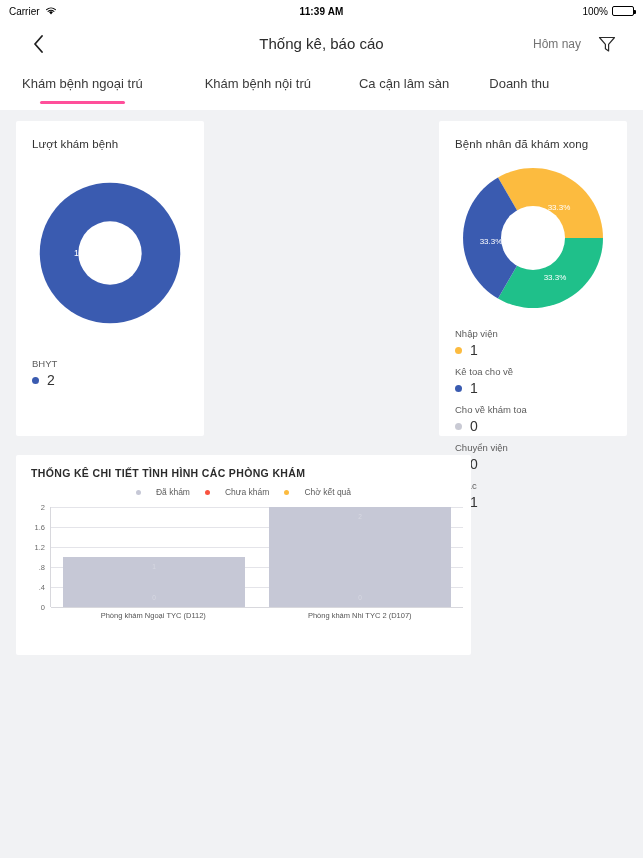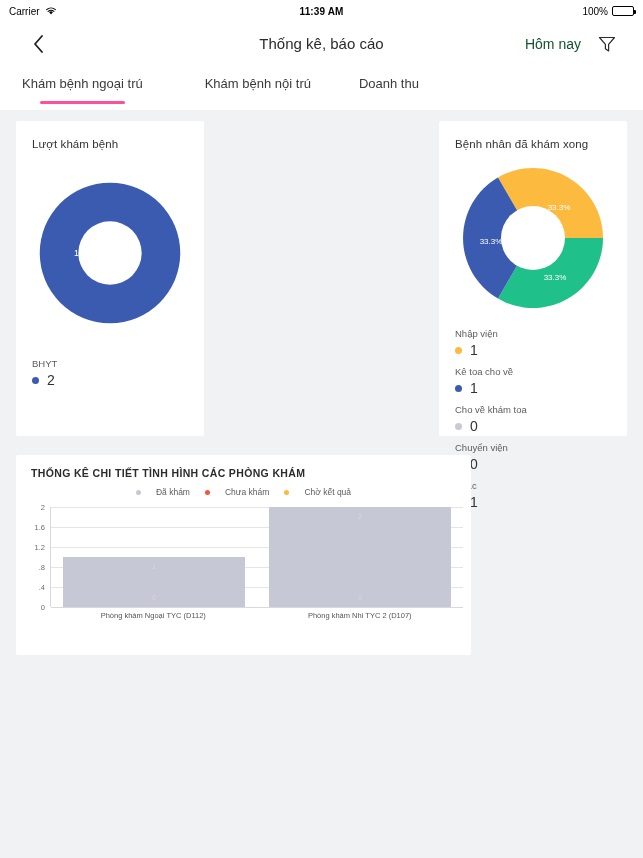--- a/index.html
+++ b/index.html
@@ -52,37 +52,37 @@
   }
   .nav-title {
     position: absolute; left: 0; right: 0; text-align: center;
     font-size: 15px; color: #2b2b2b;
     pointer-events: none;
   }
   .nav-right {
     margin-left: auto; display: flex; align-items: center; gap: 16px;
     z-index: 2;
   }
-  .today-link { font-size: 14px; color: #14532d; cursor: pointer; }
+  .today-link { font-size: 12px; color: #737373; cursor: pointer; }
   .filter-icon { width: 20px; height: 20px; cursor: pointer; }
 
   
   .tabbar {
     height: 45px; background: #fff;
     display: flex; align-items: flex-start; padding: 11px 0 0 0;
     position: relative;
   }
   .tab {
     font-size: 13px; color: #3a3a3a; padding: 0 0 10px 0;
     position: relative; cursor: pointer; white-space: nowrap;
   }
   .tab:nth-child(1) { margin-left: 22px; }
   .tab:nth-child(2) { margin-left: 62px; }
   .tab:nth-child(3) { margin-left: 48px; }
-  .tab:nth-child(4) { margin-left: 31px; }
+  .tab:nth-child(4) { margin-left: 40px; }
   .tab.active::after {
     content: ""; position: absolute;
     left: 18px; right: 18px; bottom: -3px; height: 3px;
     background: #ff4f9a; border-radius: 2px;
   }
 
   
   .content {
     background: #f1f2f4;
     height: calc(858px - 22px - 43px - 45px);
@@ -220,20 +220,21 @@
       <svg width="20" height="20" viewBox="0 0 20 20">
           <path d="M2.5 3.5 H17.5 L11.6 10.4 V17 L8.4 14.8 V10.4 Z" stroke="#2b2b2b" stroke-width="1.2" fill="none" stroke-linejoin="round"></path>
         </svg>
     </span>
   </div>
 </div>
 
 <div class="tabbar">
   <div class="tab active">Khám bệnh ngoại trú</div>
   <div class="tab">Khám bệnh nội trú</div>
+  <div class="tab">Ca cận lâm sàn</div>
   <div class="tab">Doanh thu</div>
 </div>
 
 <div class="content">
 
   <div class="row-cards">
 
     <div class="card card-donut">
       <div class="card-title reg">Lượt khám bệnh</div>
       <div class="donut-wrap">

